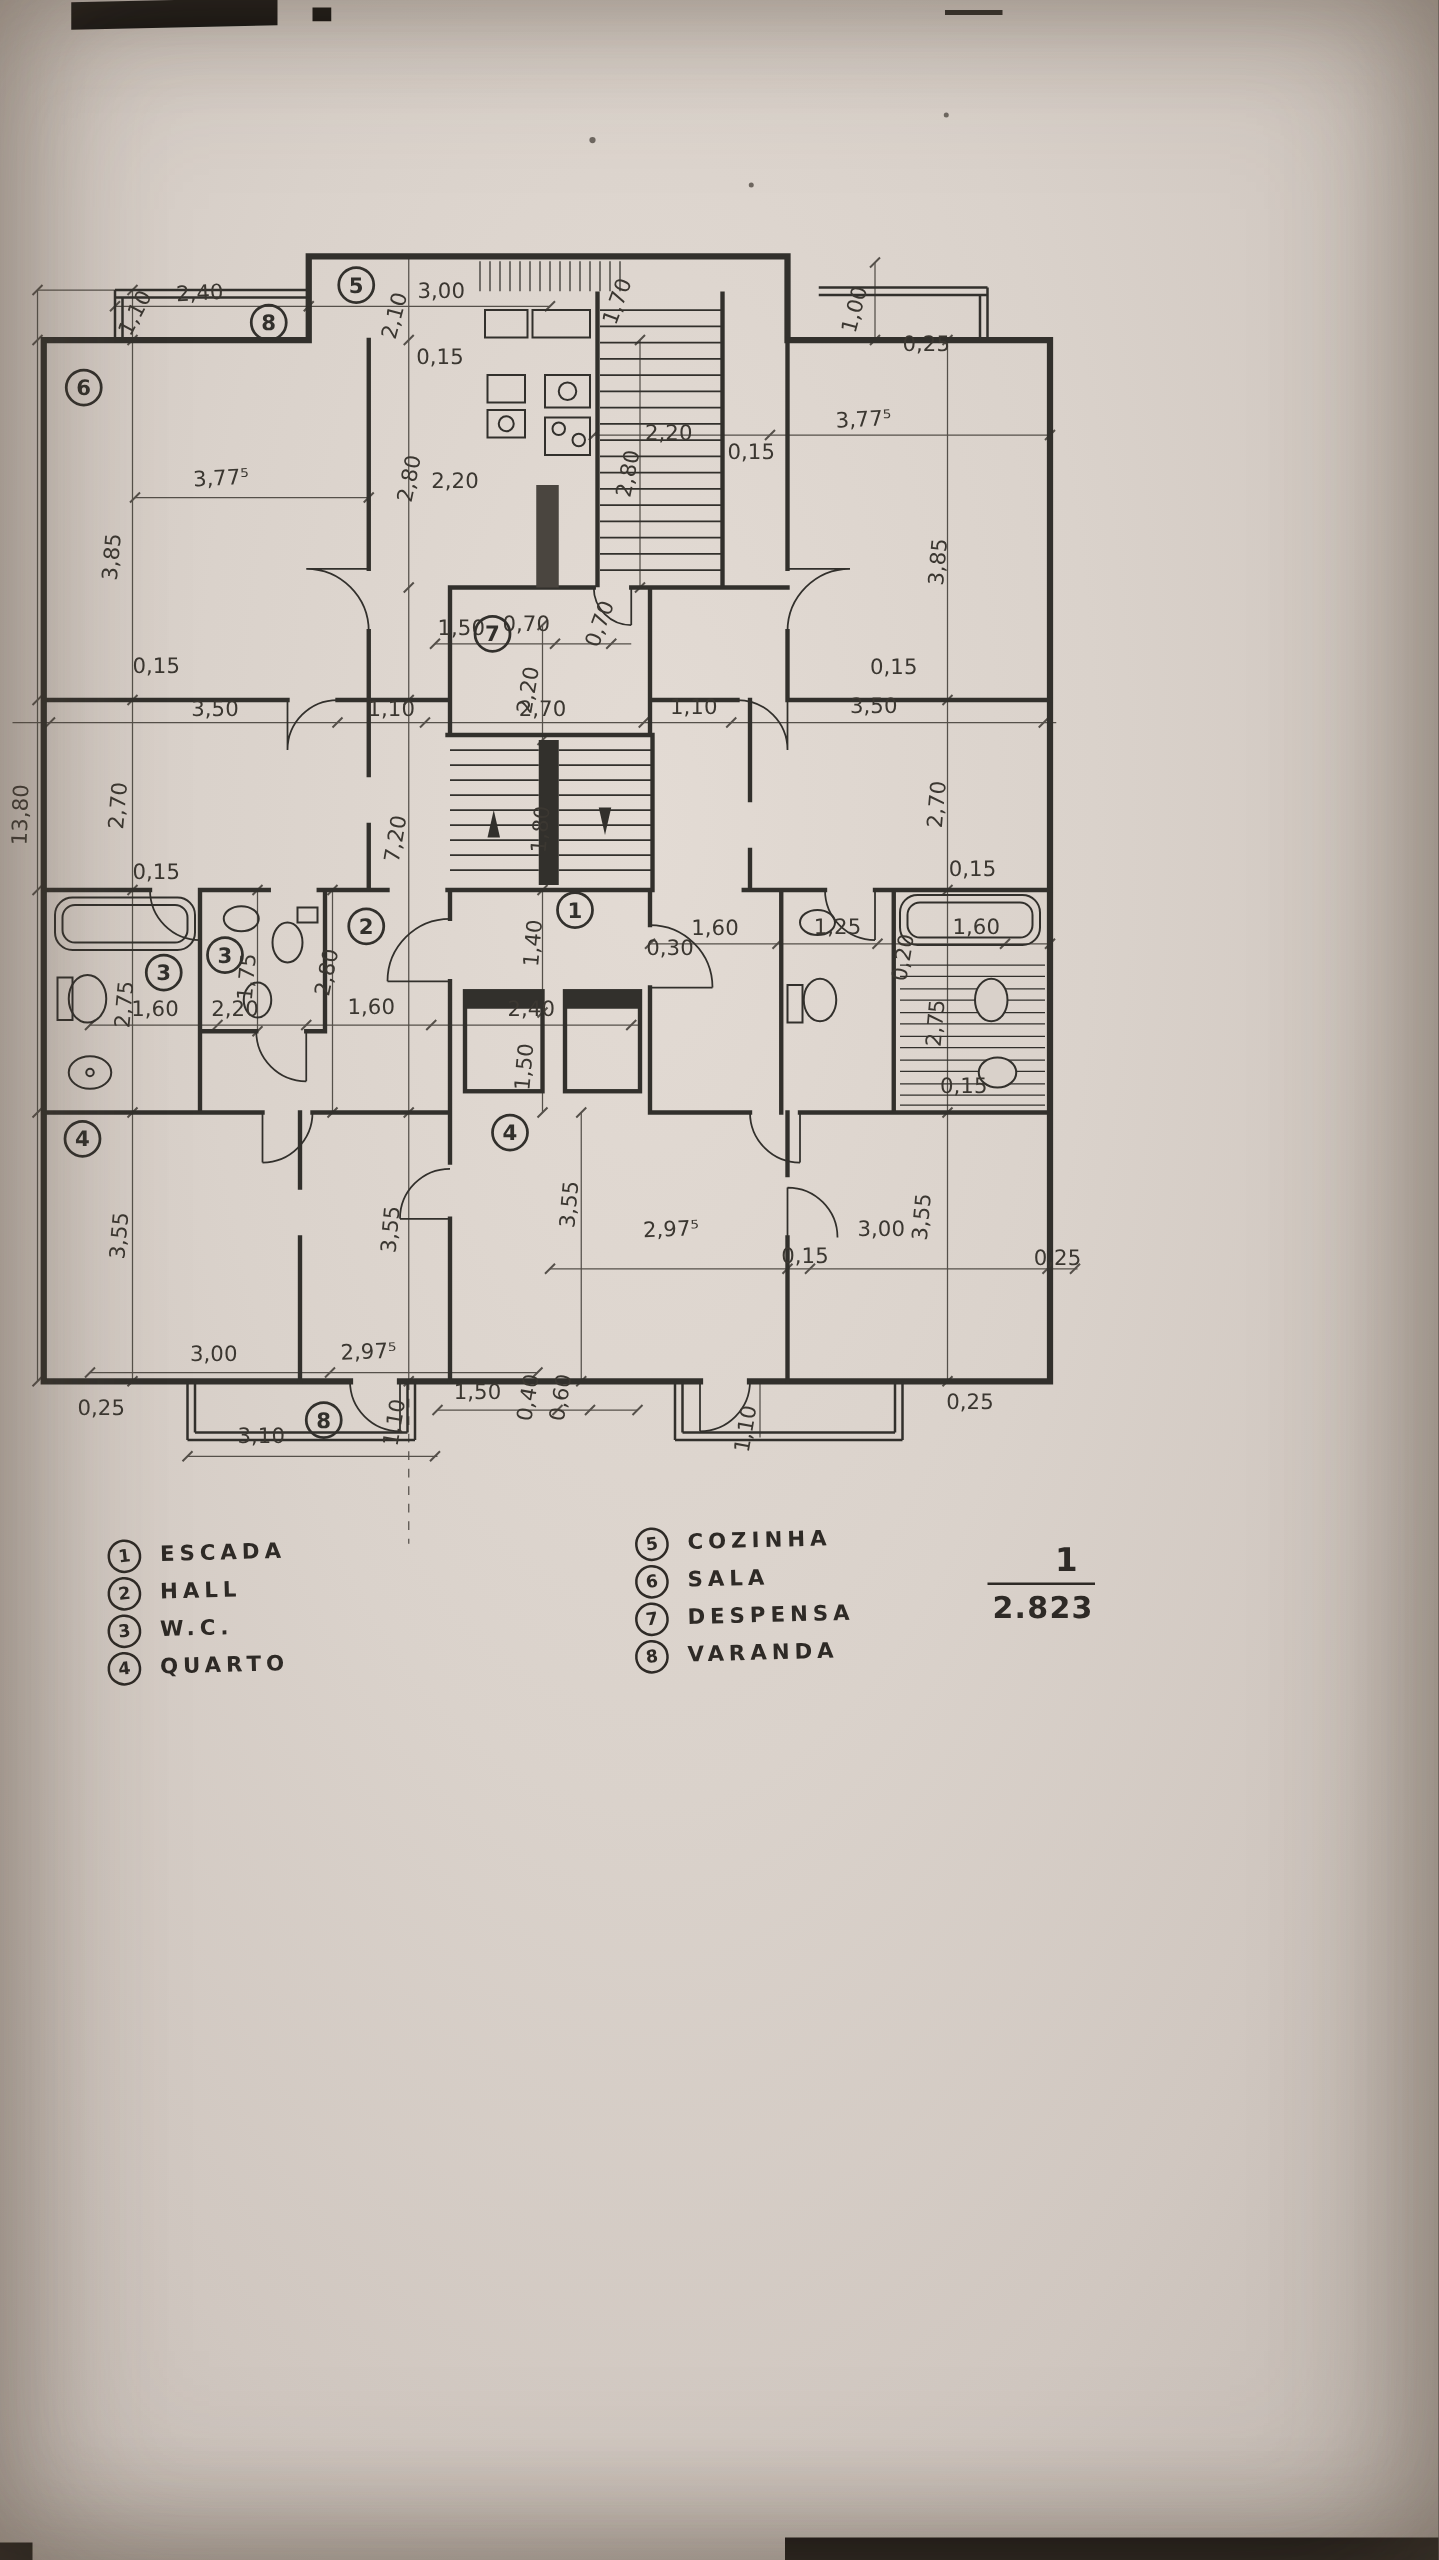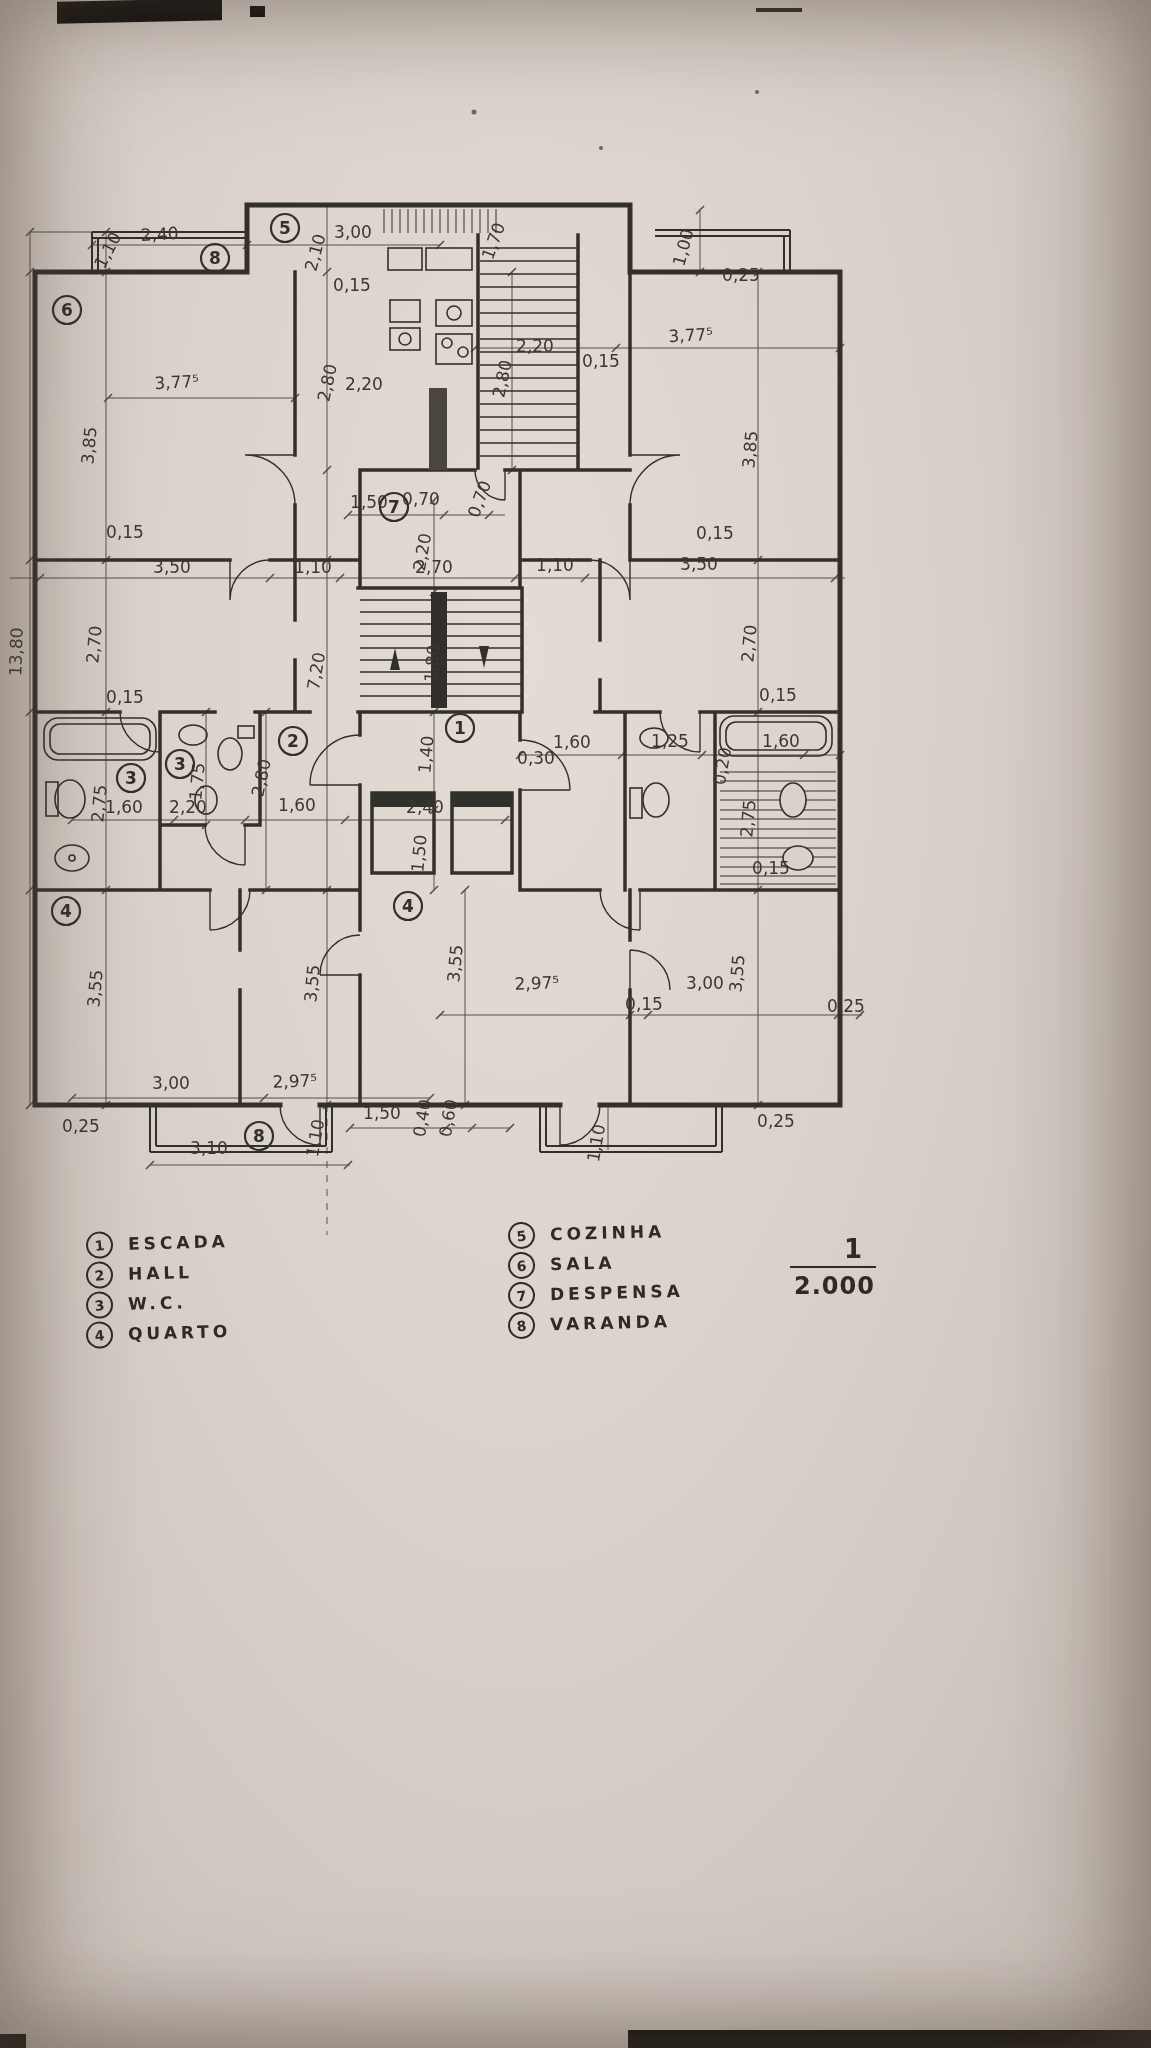--- a/index.html
+++ b/index.html
@@ -312,16 +312,16 @@
     </div>
     <div class="legend-row">
       <span class="cnum">8</span>
       <span class="llabel">VARANDA</span>
     </div>
   </div>
 
   <div class="scale-block">
     <div class="scale-num">1</div>
     <div class="scale-bar"></div>
-    <div class="scale-den">2.000</div>
+    <div class="scale-den">2.823</div>
   </div>
 
 </div>
 
 </body></html>

